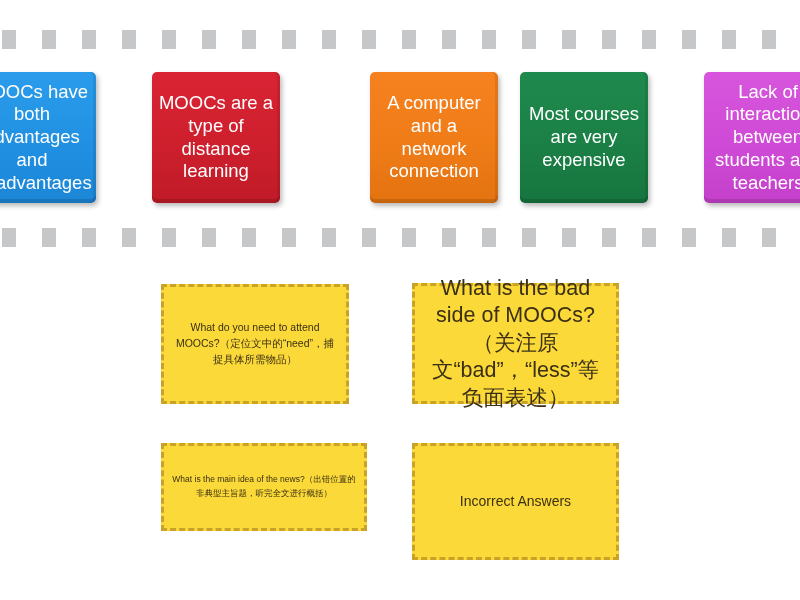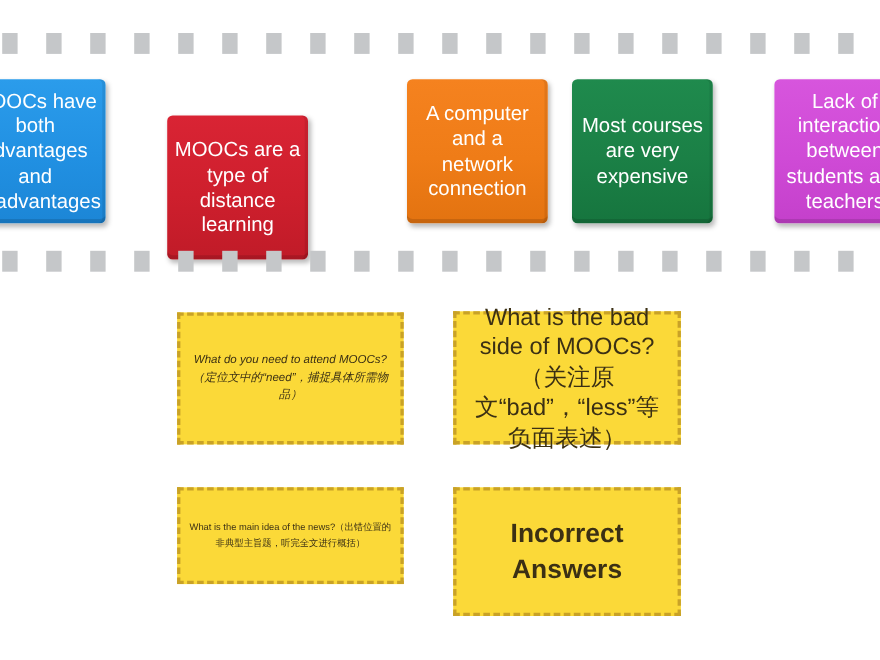--- a/index.html
+++ b/index.html
@@ -69,21 +69,21 @@
     line-height: 1.23;
     padding: 4px 6px;
     box-sizing: border-box;
     box-shadow: 2px 3px 5px rgba(0,0,0,0.28),
                 inset 0 -4px 0 rgba(0,0,0,0.12),
                 inset -3px 0 0 rgba(0,0,0,0.08);
   }
   .tile span { display: block; }
 
   .tile.t0 { left: 0px;   background: linear-gradient(180deg,#2b9ceb 0%,#2190e2 55%,#1c86d6 100%); }
-  .tile.t1 { left: 184px; background: linear-gradient(180deg,#d92434 0%,#ce1f2d 55%,#c01b28 100%); margin-top: 33px; }
+  .tile.t1 { left: 184px; background: linear-gradient(180deg,#d92434 0%,#ce1f2d 55%,#c01b28 100%); }
   .tile.t2 { left: 368px; background: linear-gradient(180deg,#f5821f 0%,#ef7c17 55%,#e37310 100%); margin-left: 34px; }
   .tile.t3 { left: 552px; background: linear-gradient(180deg,#1f8a4d 0%,#1b8046 55%,#16753e 100%); }
   .tile.t4 { left: 736px; background: linear-gradient(180deg,#d755dd 0%,#cf4ad6 55%,#c440cb 100%); }
 
   
   .cards {
     position: absolute;
     left: 0;
     top: 0;
     width: 800px;
@@ -96,29 +96,29 @@
     box-sizing: border-box;
     display: flex;
     align-items: center;
     justify-content: center;
     text-align: center;
     color: #3b3014;
     padding: 16px 8px;
   }
   .card .txt { display: block; width: 100%; }
 
-  .card.c0 { left: 161px; top: 284px; width: 206px; height: 120px; font-style: italic; }
+  .card.c0 { left: 161px; top: 284px; width: 188px; height: 120px; }
   .card.c1 { left: 412px; top: 283px; width: 207px; height: 121px; }
   .card.c2 { left: 161px; top: 443px; width: 206px; height: 88px; }
   .card.c3 { left: 412px; top: 443px; width: 207px; height: 117px; }
 
   .card.c0 .txt { font-size: 10.5px; line-height: 1.5; }
   .card.c1 .txt { font-size: 21.5px; line-height: 1.28; font-weight: 400; }
   .card.c2 .txt { font-size: 8.5px; line-height: 1.6; }
-  .card.c3 .txt { font-size: 24px; line-height: 1.3; font-weight: bold; }
+  .card.c3 .txt { font-size: 14px; line-height: 1.3; }
 </style>
 </head>
 <body>
 
 <div id="stage">
 
   <div class="dash-row top">
     <div class="dash"></div>
     <div class="dash"></div>
     <div class="dash"></div>

